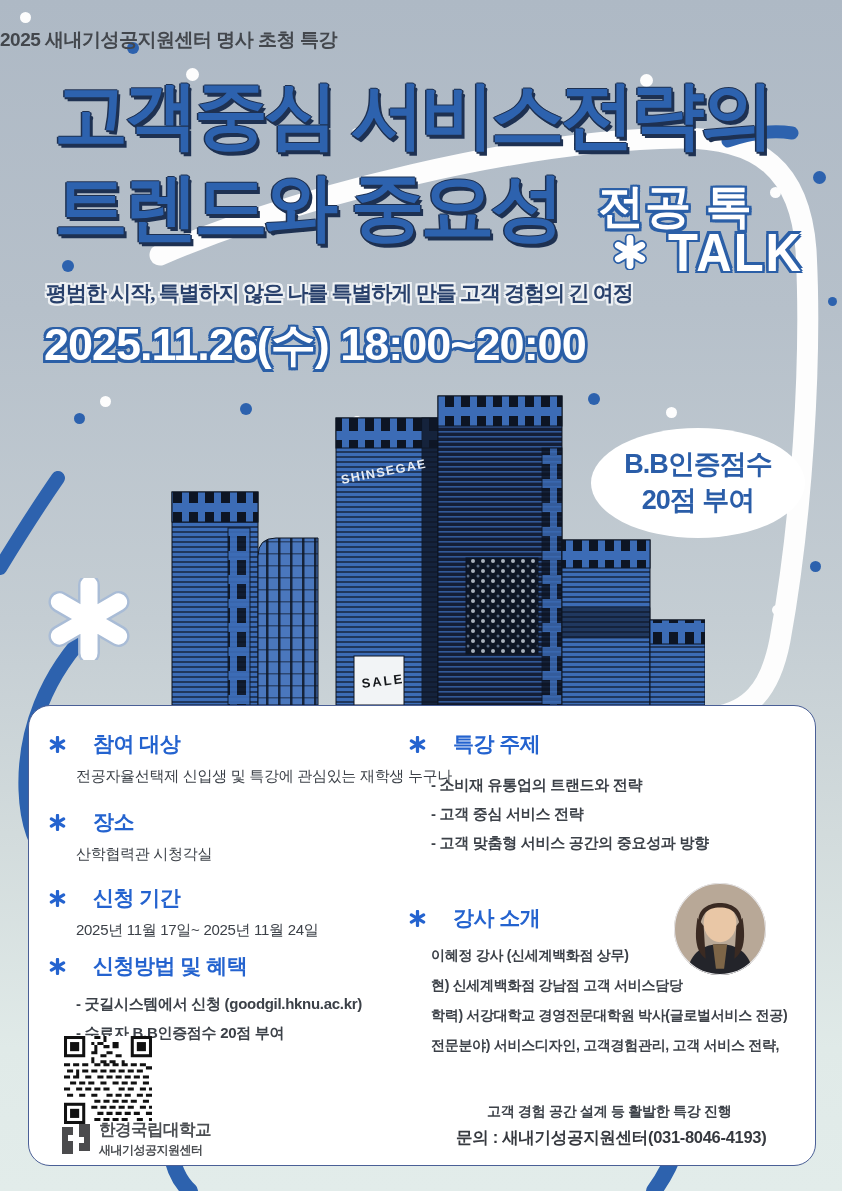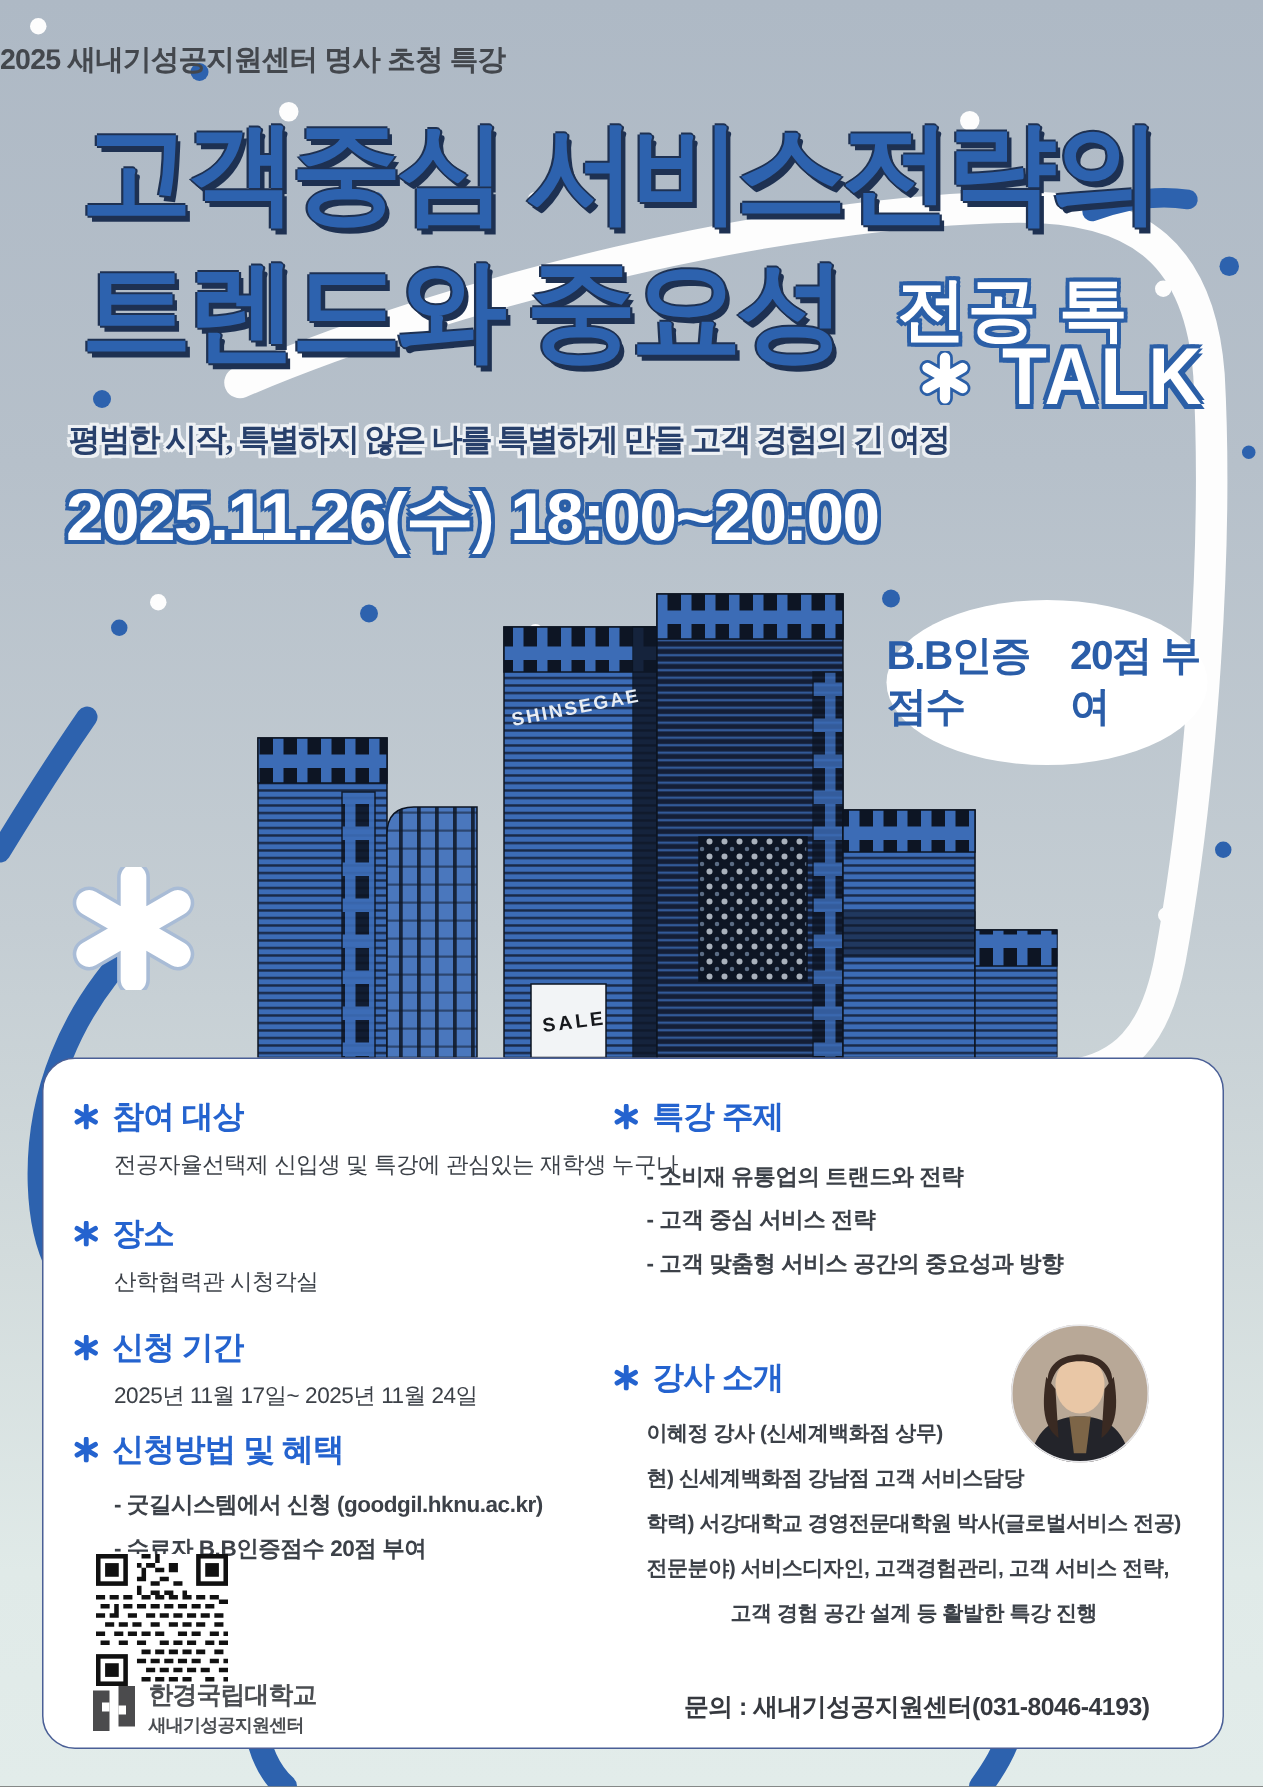--- a/index.html
+++ b/index.html
@@ -25,31 +25,31 @@
   .ol-blue{color:#fff;
     text-shadow:-2.5px -2.5px 0 var(--ab),0 -2.5px 0 var(--ab),2.5px -2.5px 0 var(--ab),
       -2.5px 0 0 var(--ab),2.5px 0 0 var(--ab),
       -2.5px 2.5px 0 var(--ab),0 2.5px 0 var(--ab),2.5px 2.5px 0 var(--ab);}
   .talk-kr{left:598px;top:176px;font-size:46px;font-weight:800;letter-spacing:1px;}
   .talk-row{left:612px;top:224px;display:flex;align-items:center;gap:20px;}
   .talk-en{font-size:49px;font-weight:800;letter-spacing:2px;display:inline-block;transform:scaleY(1.1);}
   .subtitle{left:46px;top:279px;font-size:21px;font-weight:800;letter-spacing:-1px;color:#28406b;
     text-shadow:-2px -2px 0 #eef1f4,0 -2px 0 #eef1f4,2px -2px 0 #eef1f4,-2px 0 0 #eef1f4,2px 0 0 #eef1f4,-2px 2px 0 #eef1f4,0 2px 0 #eef1f4,2px 2px 0 #eef1f4;font-family:Liberation Serif, serif;}
   .datetime{left:44px;top:315px;font-size:45px;font-weight:800;letter-spacing:-1px;}
-  .badge{left:591px;top:400px;width:214px;height:110px;background:#fff;border-radius:50%;
-    display:flex;justify-content:center;align-items:center;gap:2px;}
+  .badge{left:591px;top:428px;width:214px;height:110px;background:#fff;border-radius:50%;
+    display:flex;flex-direction:column;justify-content:center;align-items:center;gap:2px;}
   .badge div{font-size:27px;font-weight:900;color:#2a5da8;letter-spacing:-1px;line-height:1.25;}
   .card{left:28px;top:705px;width:788px;height:461px;background:#fff;border:1.5px solid #4a5f96;border-radius:22px;box-sizing:border-box;}
   .sec{position:absolute;}
-  .sec-title{display:flex;align-items:center;gap:9px;font-size:21px;font-weight:800;color:var(--secblue);letter-spacing:-0.5px;}
+  .sec-title{display:flex;align-items:center;gap:27px;font-size:21px;font-weight:800;color:var(--secblue);letter-spacing:-0.5px;}
   .sec-body{margin:9px 0 0 27px;font-size:15px;font-weight:400;color:var(--txt);letter-spacing:-0.3px;}
   .sec-item{margin-left:27px;font-size:15px;font-weight:700;color:var(--txt);line-height:29px;letter-spacing:-0.3px;}
   .lect-line{margin-left:22px;font-size:14px;font-weight:700;color:var(--txt);line-height:30px;letter-spacing:-0.3px;}
   .lect-name{font-weight:900;}
-  .indent{margin-left:78px;}
+  .indent{margin-left:78px;margin-top:36px;}
   .contact{left:427px;top:421px;font-size:16.5px;font-weight:800;color:#36393f;letter-spacing:-0.3px;position:absolute;}
   .logo{left:32px;top:413px;position:absolute;display:flex;align-items:center;gap:8px;}
   .logo-txt div:first-child{font-size:16.5px;font-weight:800;color:#4b4e52;letter-spacing:-0.5px;}
   .logo-txt div:last-child{font-size:12px;font-weight:700;color:#4b4e52;letter-spacing:-0.5px;margin-top:1px;}
   svg{display:block;}
 </style>
 </head>
 <body>
 
 <div class="poster">

